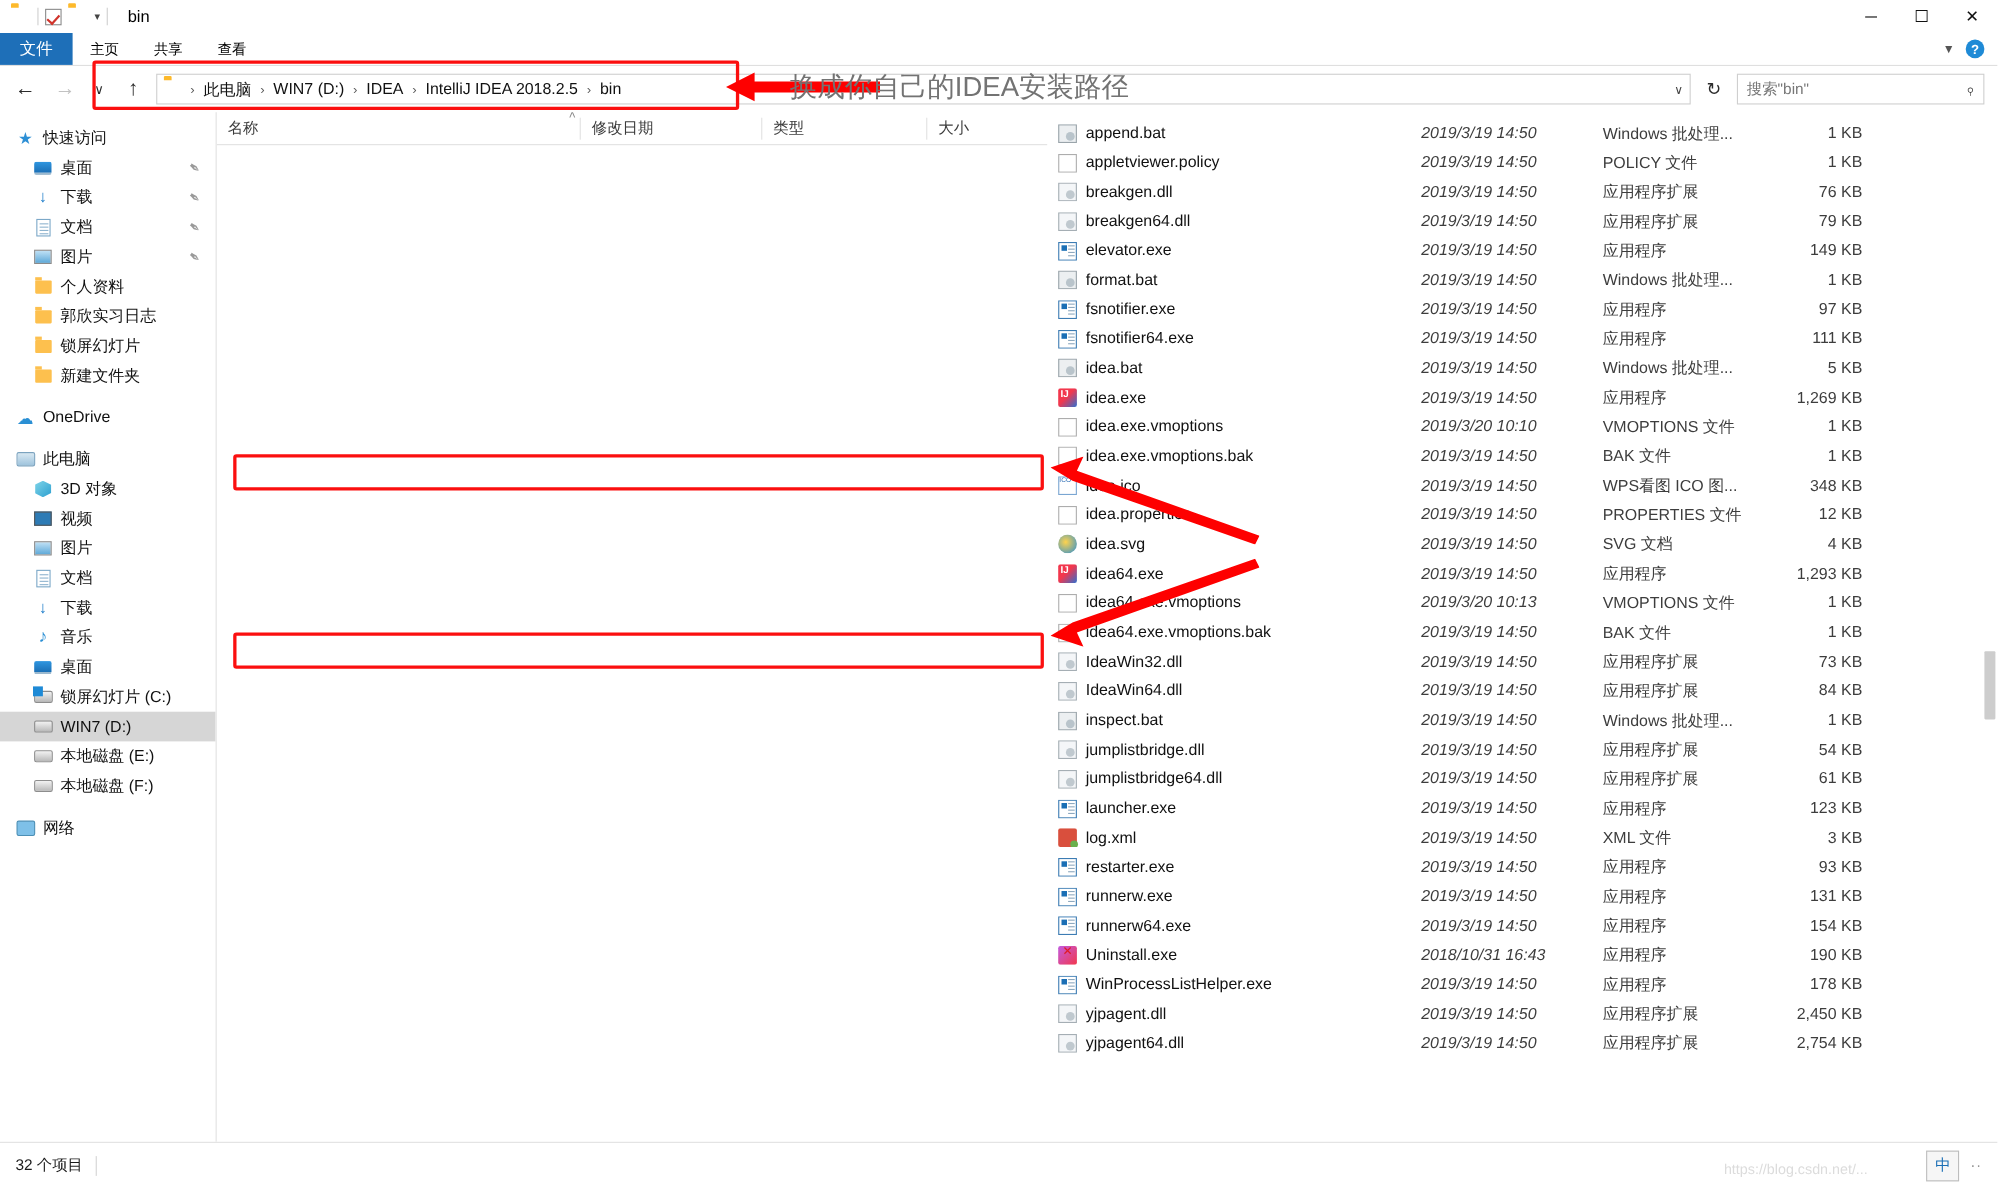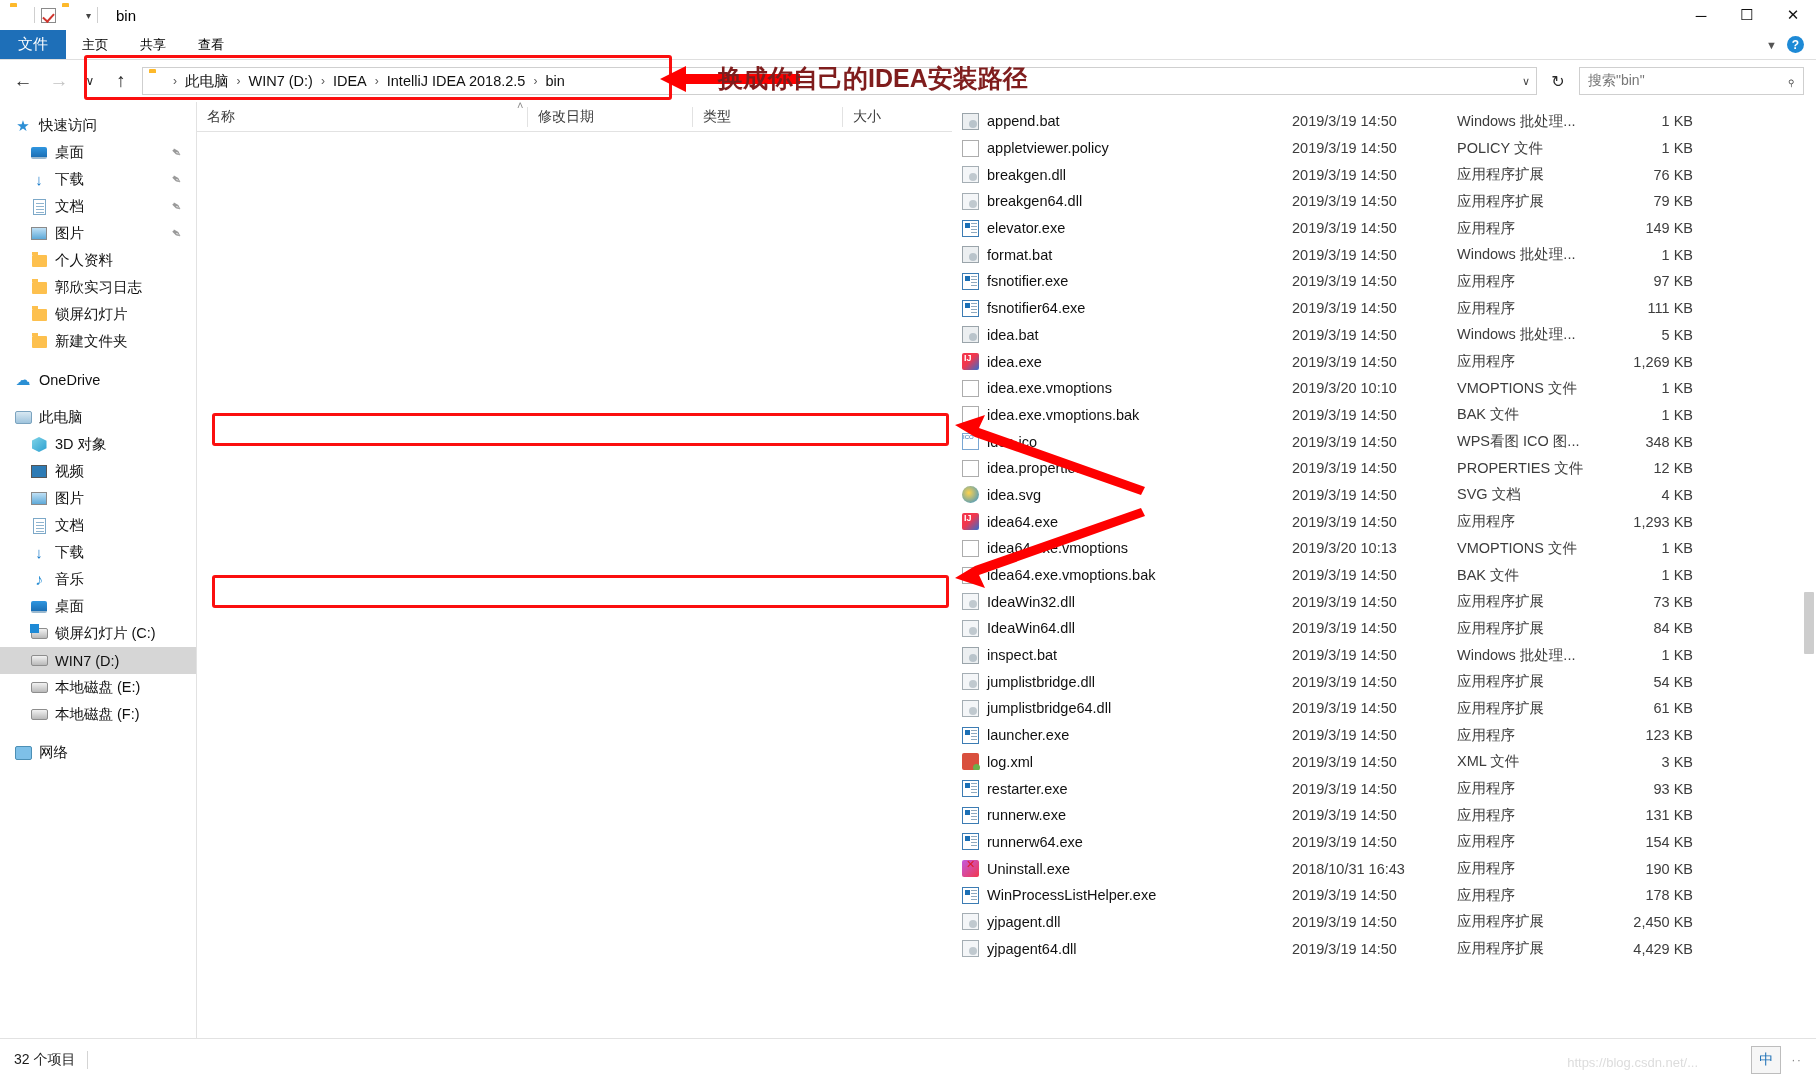--- a/index.html
+++ b/index.html
@@ -144,21 +144,21 @@
   .ch-name { width:330px; }
   .ch-date { width:165px; }
   .ch-type { width:150px; }
   .ch-size { width:110px; justify-content:flex-start;}
   .sortmark { position:absolute; left:320px; top:-3px; font-size:11px; color:#8a8a8a; }
 
   .rows { flex:1; overflow:hidden; padding-top:6px; }
   .row { display:flex; height:26.7px; align-items:center; font-size:14.5px; color:#111; }
   .c-name { width:330px; display:flex; align-items:center; gap:8px; padding-left:10px;
             white-space:nowrap; overflow:hidden;text-align:right; }
-  .c-date { width:165px; padding-left:10px; color:#3d3d3d; white-space:nowrap;}
+  .c-date { width:165px; padding-left:10px; color:#3d3d3d; white-space:nowrap;font-style:italic;}
   .c-type { width:150px; padding-left:10px; color:#3d3d3d; white-space:nowrap;
             overflow:hidden; text-overflow:ellipsis;}
   .c-size { width:110px; padding-right:14px; text-align:right; color:#3d3d3d; }
 
   .fi { width:17px; flex:0 0 17px; height:17px; position:relative; display:inline-block;}
   .fi-bat { background:#eceff1;border:1px solid #9aa4aa; }
   .fi-bat:after{content:"";position:absolute;right:1px;bottom:1px;width:8px;height:8px;
      background:#b9c4cb;border-radius:50%;}
   .fi-blank { background:#fff;border:1px solid #adadad; }
   .fi-dll { background:#f4f6f8;border:1px solid #a5aeb4; }
@@ -191,21 +191,21 @@
   .status-sep { width:1px; height:18px; background:#d4d4d4; margin-left:12px; }
   .status-right { margin-left:auto; display:flex; align-items:center; gap:10px; padding-right:14px;}
   .ime-box { width:30px;height:28px;border:1px solid #bdbdbd;background:#f6f6f6;
              display:flex;align-items:center;justify-content:center;font-size:14px;color:#1b6fb5;}
   .ime-dots { font-size:13px; color:#8a8a8a; letter-spacing:1px;}
   .watermark { position:absolute; right:118px; bottom:10px; font-size:13px; color:#dcdcdc; }
 
   
   .anno-layer { position:absolute; inset:0; pointer-events:none; }
   .rbox { position:absolute; border:3px solid #fb0f0f; border-radius:3px; }
-  .rtext { position:absolute; color:#7f1d1d; font-weight:bold; white-space:nowrap; }
+  .rtext { position:absolute; color:#737373; font-weight:normal; white-space:nowrap; }
   .arrow-svg { position:absolute; }
 </style>
 </head>
 <body>
 
 <div class="titlebar">
   <div class="qat">
     <span class="qat-ic"><span class="folder-ico"></span></span>
     <span class="qat-sep"></span>
     <span class="qat-check"></span>
@@ -698,21 +698,21 @@
           <div class="c-type">应用程序扩展</div>
           <div class="c-size">2,450 KB</div>
         </div>
         <div class="row">
           <div class="c-name">
             <span class="fi fi-dll"></span>
             <span>yjpagent64.dll</span>
           </div>
           <div class="c-date">2019/3/19 14:50</div>
           <div class="c-type">应用程序扩展</div>
-          <div class="c-size">4,429 KB</div>
+          <div class="c-size">2,754 KB</div>
         </div>
       </div>
   </div>
 
   <div class="vscroll">
     <div class="vthumb" style="top:490px;height:62px;"></div>
   </div>
 </div>
 
 <div class="statusbar">

